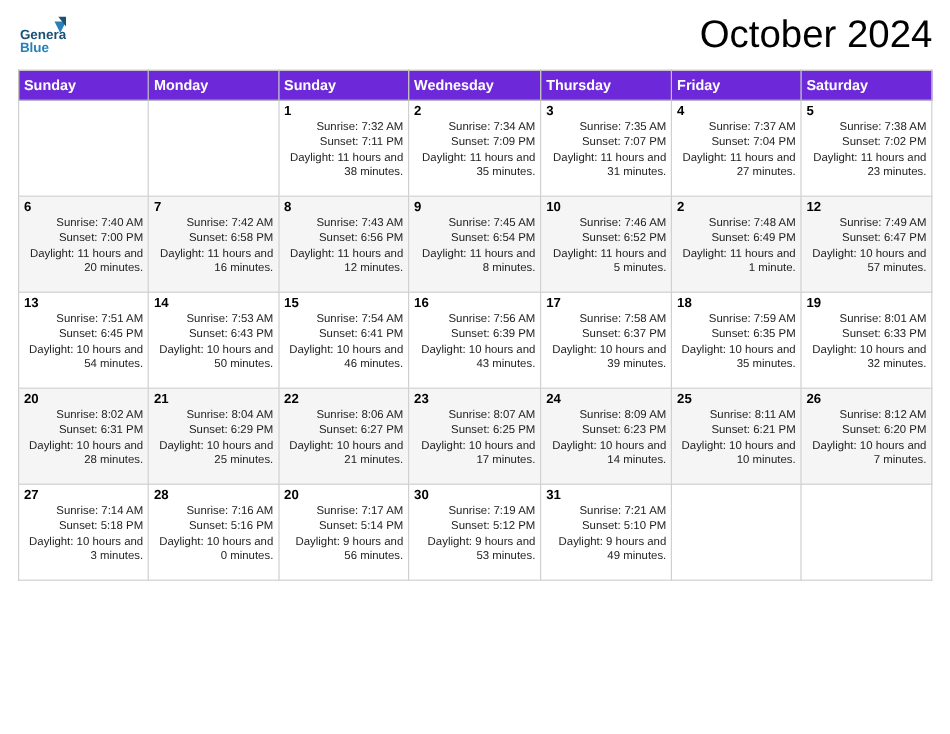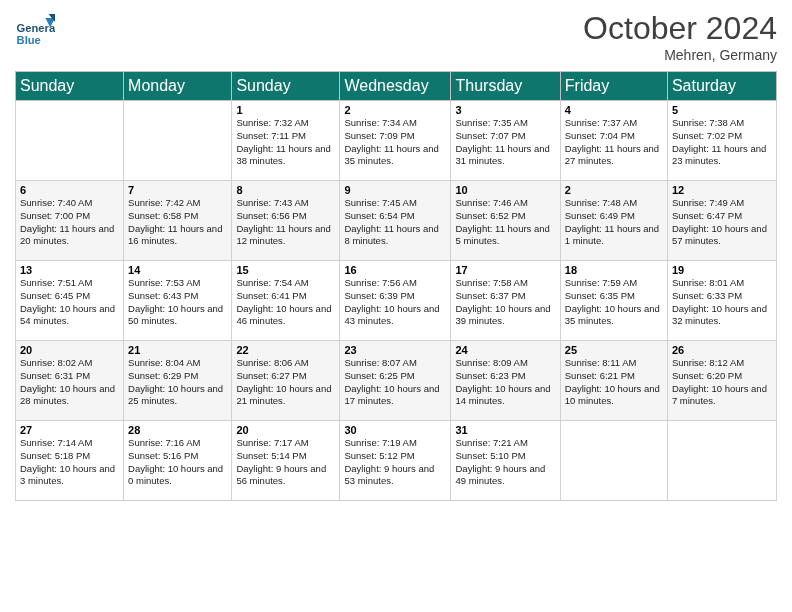--- a/index.html
+++ b/index.html
@@ -33,38 +33,38 @@
       width: 40px;
       height: 40px;
       margin-right: 5px;
     }
     .title-block {
       text-align: right;
     }
     .month-title {
       font-size: 32px;
       font-weight: normal;
-      color: #404040;
+      color: #000000;
     }
     .subtitle {
       font-size: 14px;
       color: #444;
     }
     .calendar {
       width: 100%;
       border-collapse: collapse;
       font-size: 10px;
     }
     .calendar thead tr th {
-      background: #0f766e;
+      background: #6d28d9;
       color: #fff;
       padding: 5px 4px;
       text-align: left;
-      font-size: 16px;
-      font-weight: normal;
+      font-size: 12px;
+      font-weight: bold;
       border: 1px solid #c0c0c0;
     }
     .calendar tbody tr td {
       vertical-align: top;
       border: 1px solid #d0d0d0;
       padding: 3px 4px;
       width: 113px;
       min-height: 70px;
       height: 80px;
       background: #fff;
@@ -75,39 +75,39 @@
     .day-num {
       font-weight: bold;
       font-size: 11px;
       display: block;
       margin-bottom: 1px;
     }
     .day-info {
       font-size: 9.5px;
       color: #222;
       line-height: 1.35;
+      text-align: right;
     }
     .empty { background: #fff !important; }
   </style>
 </head>
 <body>
 
 <div class="page">
   <div class="header">
     <div class="logo">
       <svg class="logo-icon" viewBox="0 0 50 50">
         <text x="2" y="28" font-size="14" font-weight="bold" fill="#1a5276">General</text>
         <text x="2" y="42" font-size="14" font-weight="bold" fill="#2980b9">Blue</text>
         <polygon points="38,10 50,10 44,22" fill="#2980b9"></polygon>
         <polygon points="42,5 50,5 50,15" fill="#1a5276"></polygon>
       </svg>
     </div>
     <div class="title-block">
       <div class="month-title">October 2024</div>
-      <div class="subtitle">Mehren, Germany</div>
     </div>
   </div>
 
   <table class="calendar">
     <thead>
       <tr>
         <th>Sunday</th>
         <th>Monday</th>
         <th>Sunday</th>
         <th>Wednesday</th>

